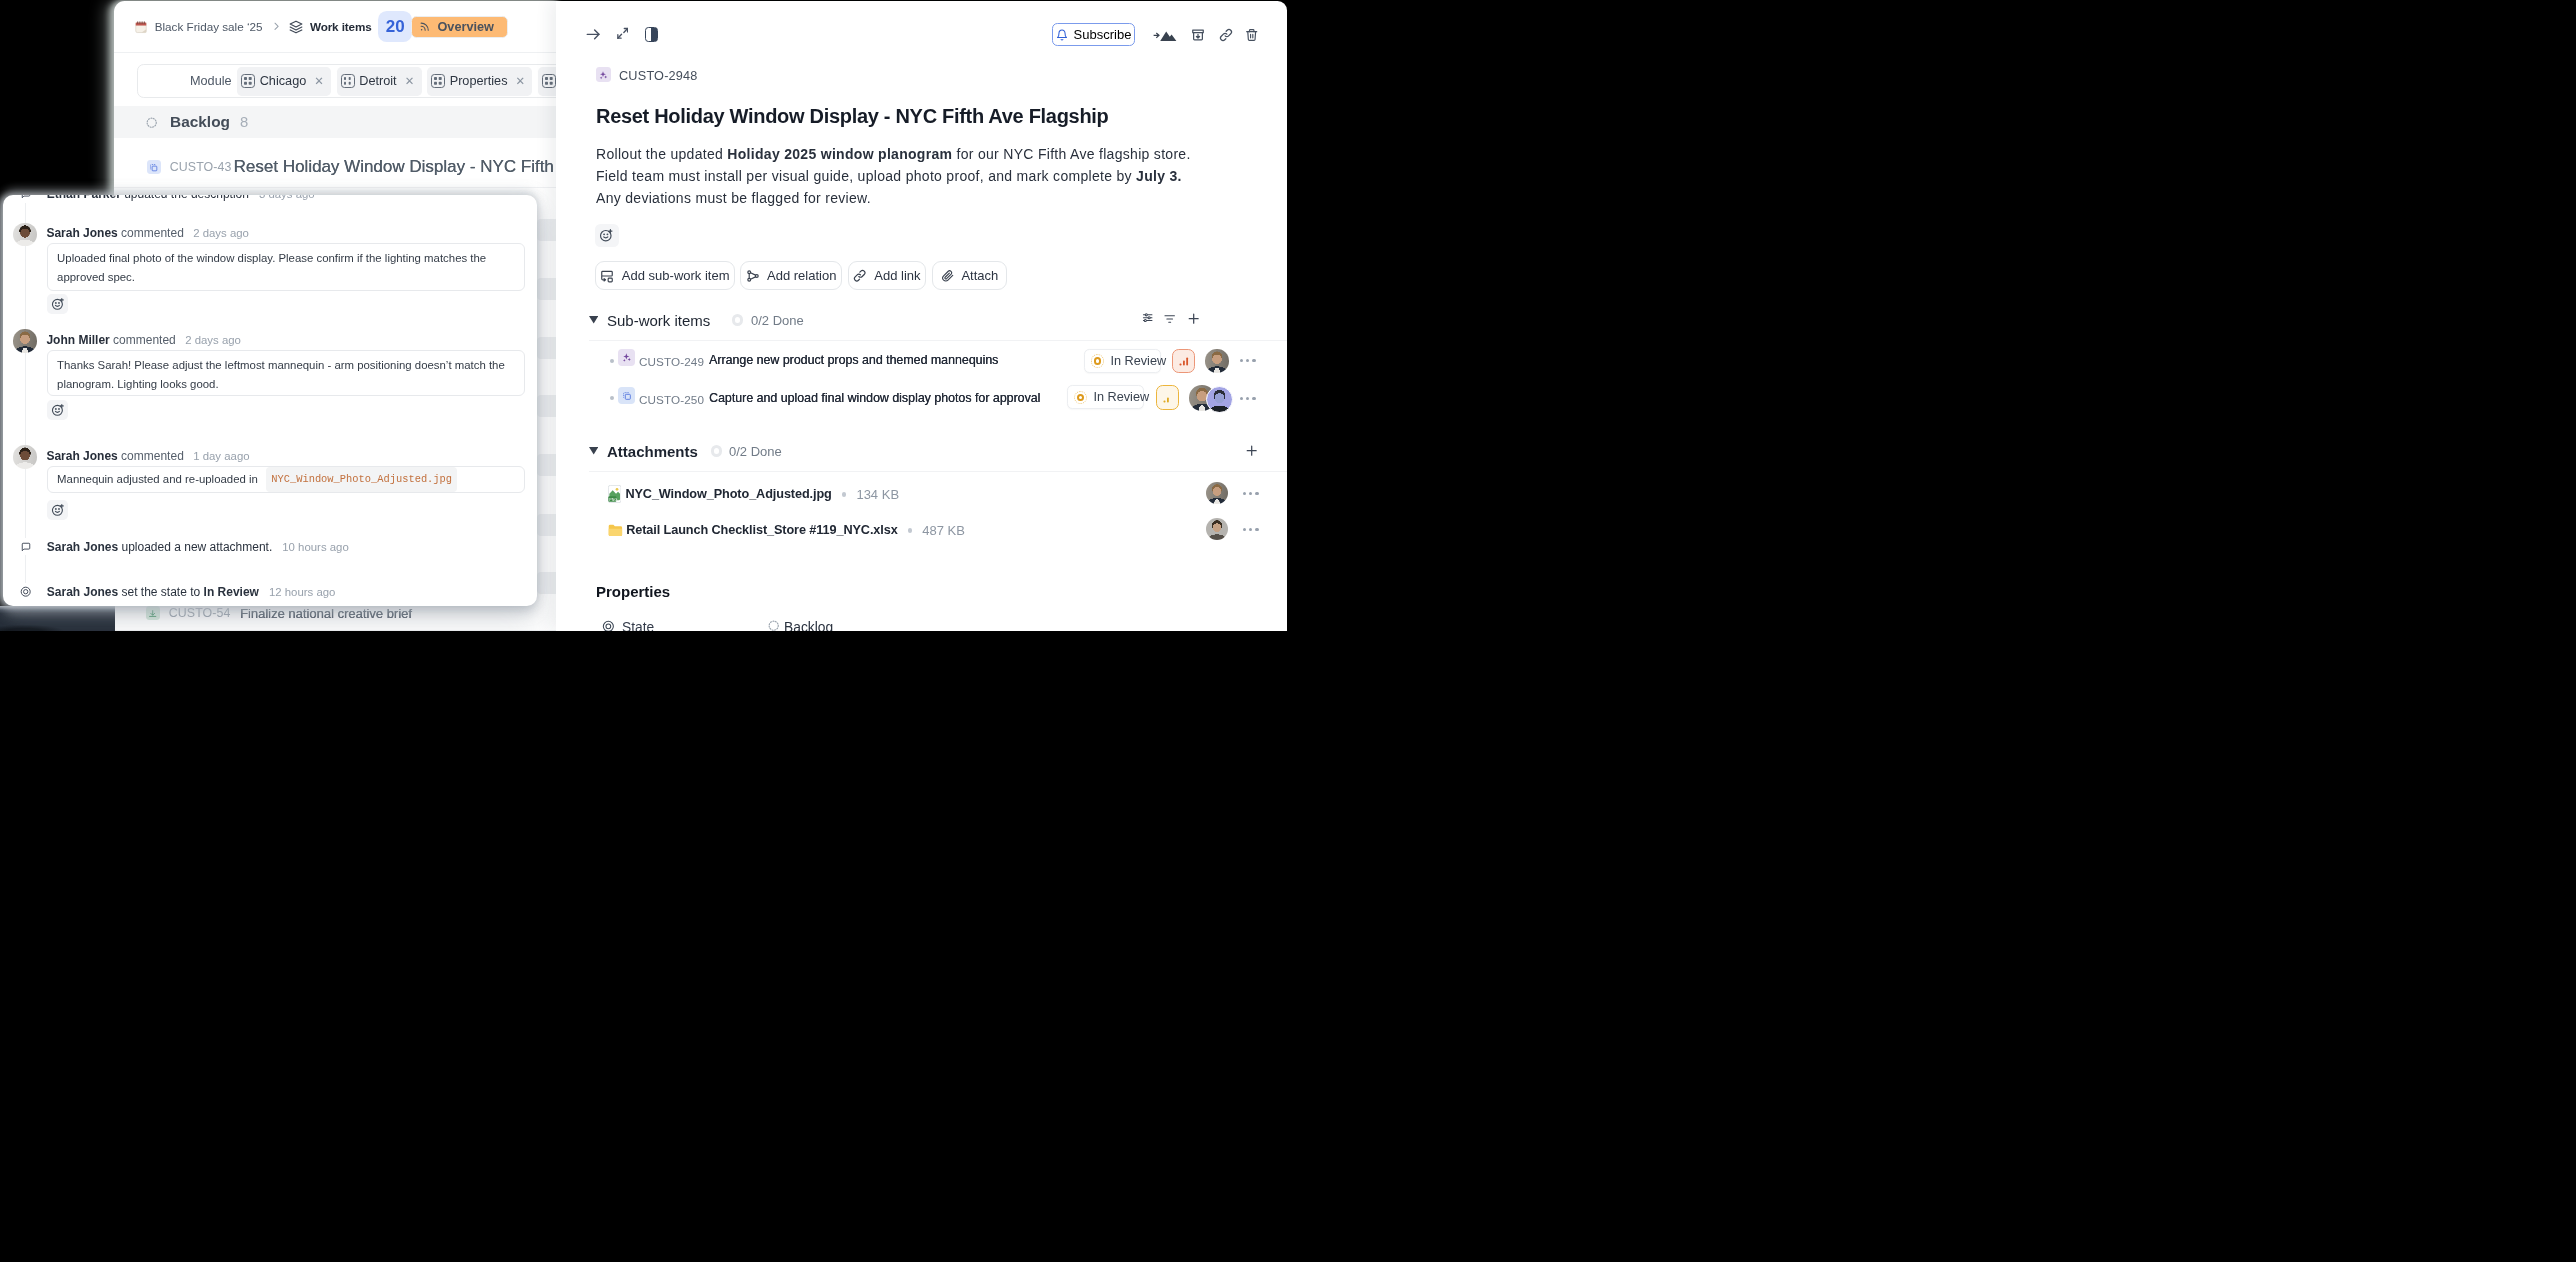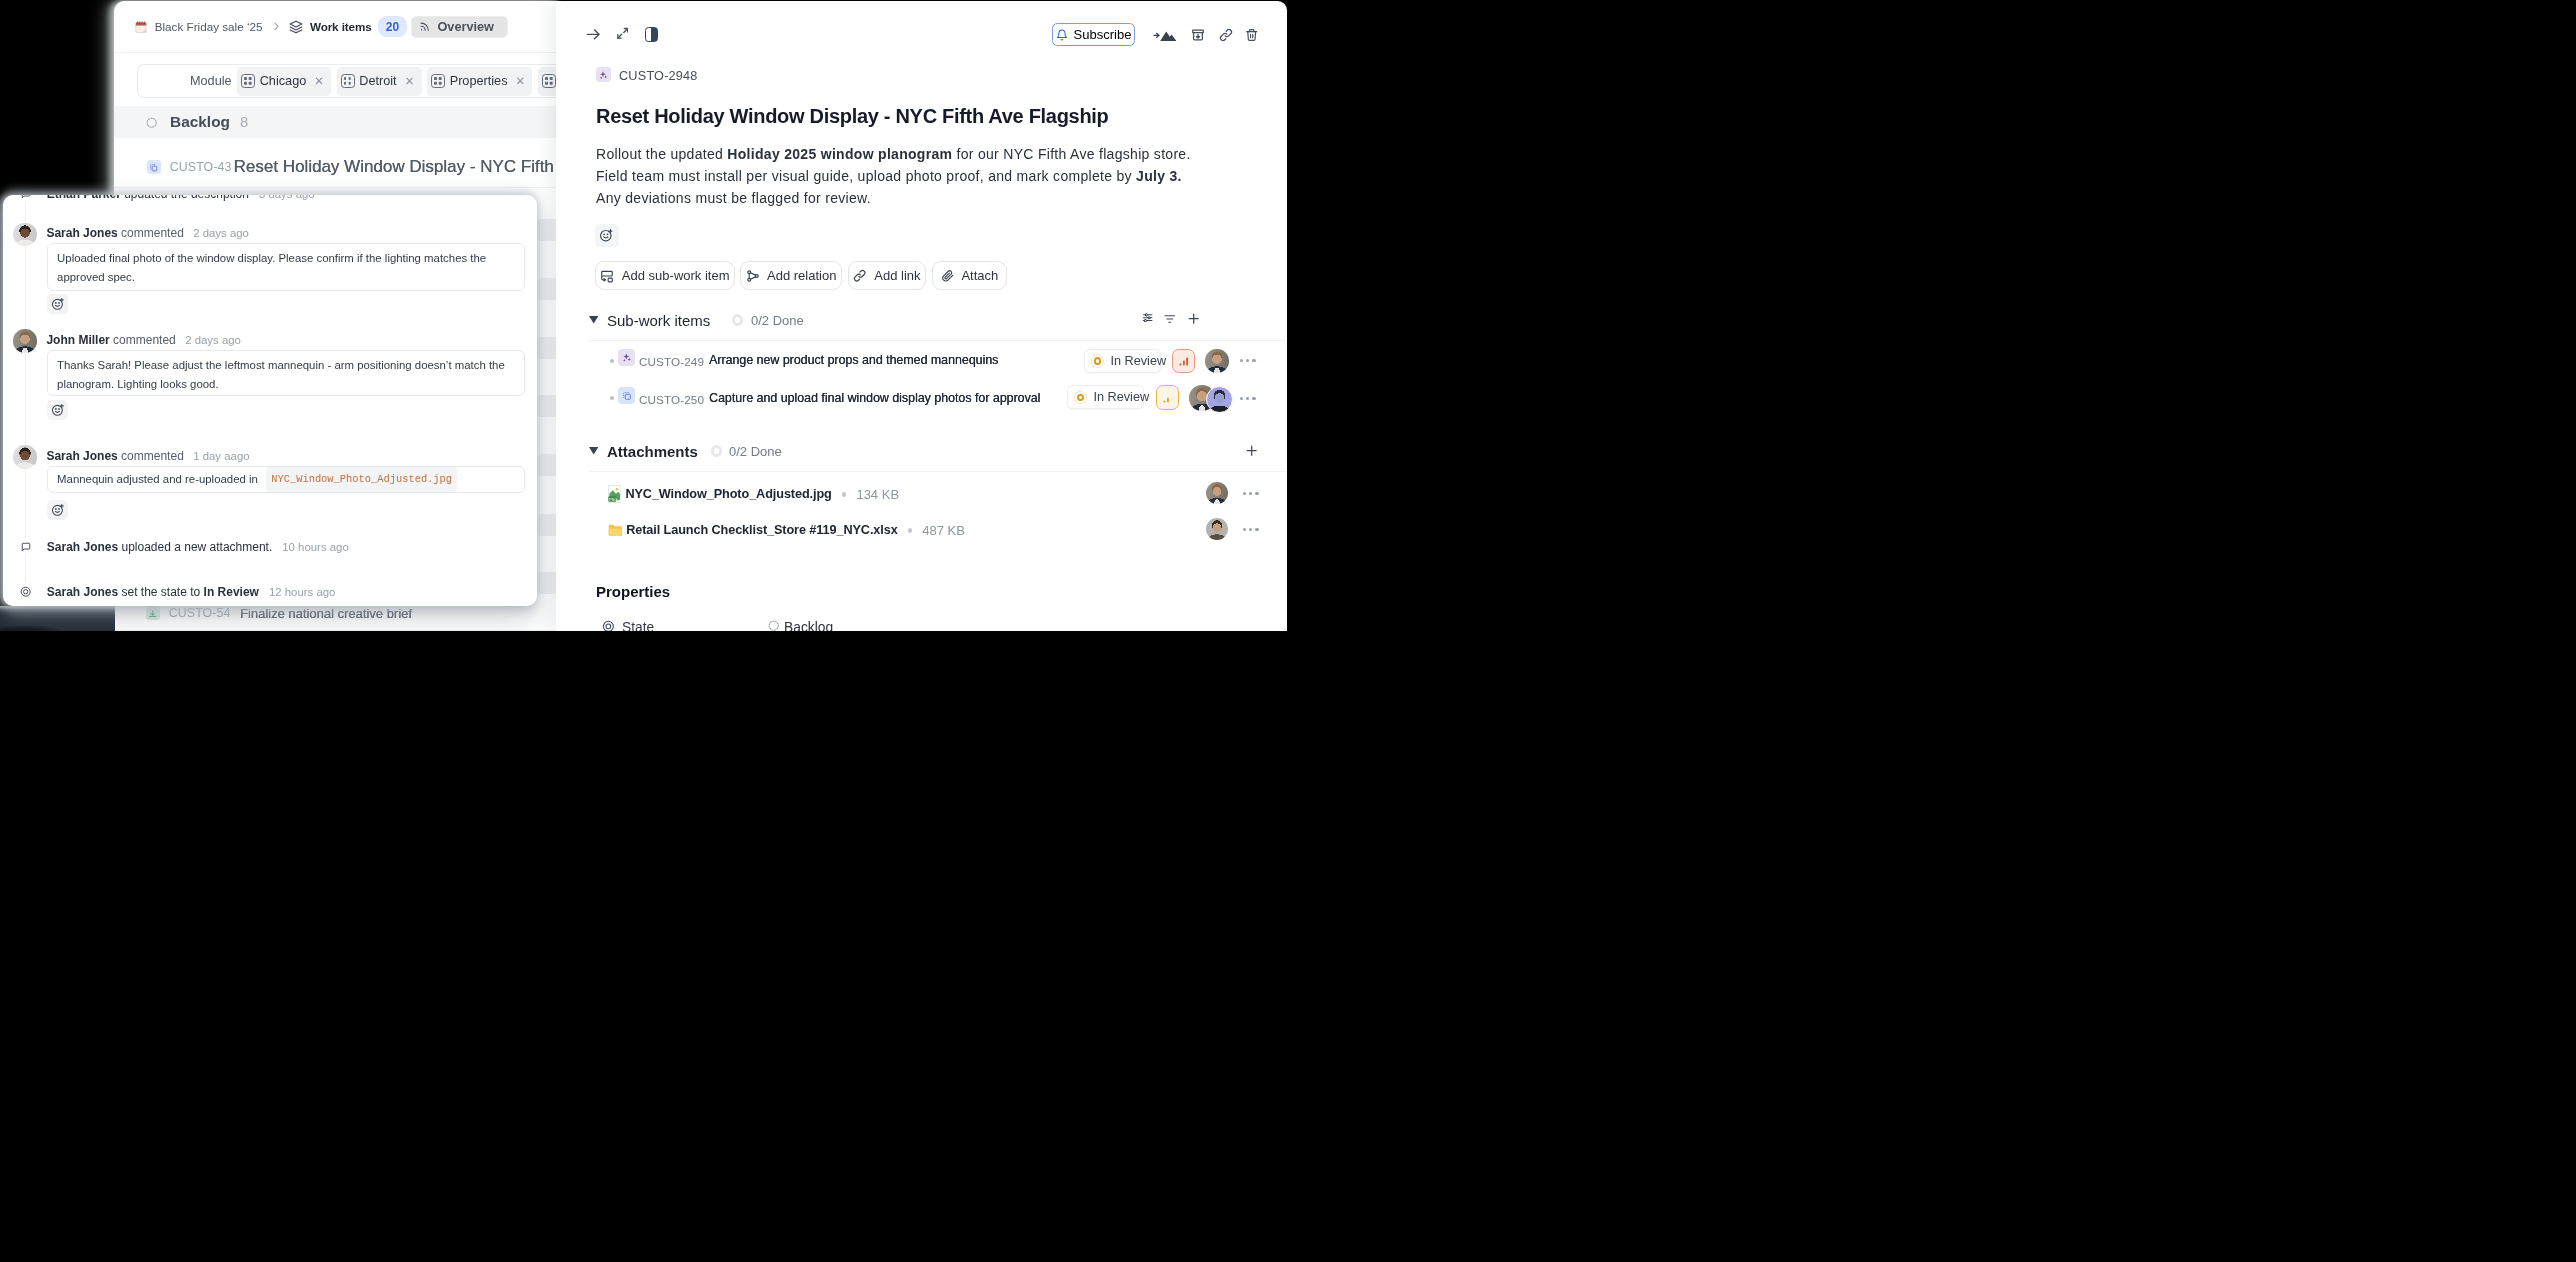--- a/index.html
+++ b/index.html
@@ -112,24 +112,24 @@
       <span style="font-size:11.7px; color:#4e5866; margin-left:6.7px;">Black Friday sale ‘25</span>
       <svg width="10.7" height="10.7" viewBox="0 0 24 24" fill="none" stroke="#9aa3ad" stroke-width="2.4" stroke-linecap="round" stroke-linejoin="round" style="margin:0 8px 0 8px;">
           <path d="M9 5l7 7-7 7"></path>
         </svg>
       <svg width="14" height="14" viewBox="0 0 24 24" fill="none" stroke="#414a57" stroke-width="2" stroke-linecap="round" stroke-linejoin="round">
         <path d="M12 2 L22 7 L12 12 L2 7 Z"></path>
           <path d="M2 12 L12 17 L22 12"></path>
           <path d="M2 17 L12 22 L22 17"></path>
       </svg>
       <span style="font-size:11.7px; font-weight:bold; color:#242b37; margin-left:6.7px; letter-spacing:-0.1px;">Work items</span>
-      <span class="row" style="margin-left:6.7px; background:#dfe8fd; color:#3562d8; font-size:12px; font-weight:bold; height:21px; padding:0 7.4px; border-radius:8.7px;">20</span>
-    </div>
-
-    <div class="abs row" style="left:297px; top:14.8px; width:97px; height:21.5px; border:0.7px solid #eceef0; border-radius:5.4px; padding-left:7.4px; background:#e5e5e5;">
+      <span class="row" style="margin-left:6.7px; background:#dfe8fd; color:#3562d8; font-size:17px; font-weight:bold; height:31px; padding:0 7.4px; border-radius:8.7px;">20</span>
+    </div>
+
+    <div class="abs row" style="left:297px; top:14.8px; width:97px; height:21.5px; border:0.7px solid #eceef0; border-radius:5.4px; padding-left:7.4px; background:#fdba74;">
       <svg width="11.4" height="11.4" viewBox="0 0 24 24" fill="none" stroke="#4a525e" stroke-width="2.3" stroke-linecap="round">
         <path d="M4.5 4.5 a15 15 0 0 1 15 15"></path>
           <path d="M4.5 11 a8.5 8.5 0 0 1 8.5 8.5"></path>
           <circle cx="5.5" cy="18.5" r="1.6" fill="#4a525e" stroke="none"></circle>
       </svg>
       <span style="font-size:12.7px; font-weight:bold; color:#4a525e; margin-left:6.7px;">Overview</span>
     </div>
     <div class="abs" style="left:0; top:51px; width:444px; height:0.7px; background:#eef0f2;"></div>
 
     <div class="abs row" style="left:23px; top:63px; width:429px; height:34px; border:0.7px solid #e8eaec; border-radius:6.7px; padding-left:8px;">

